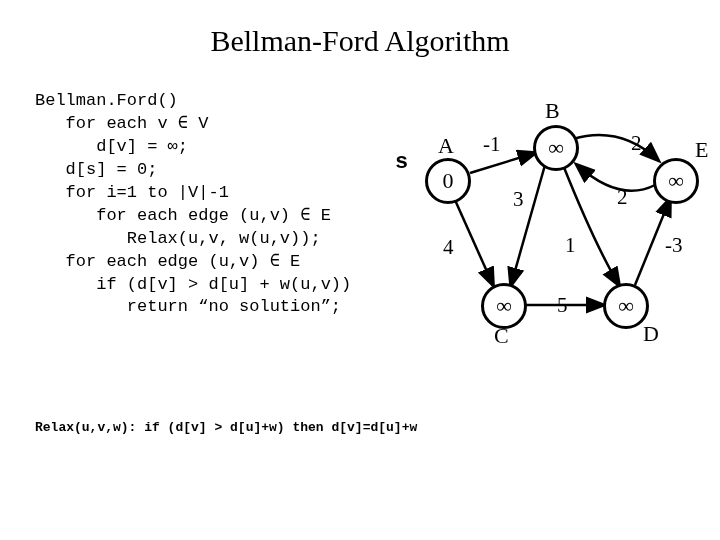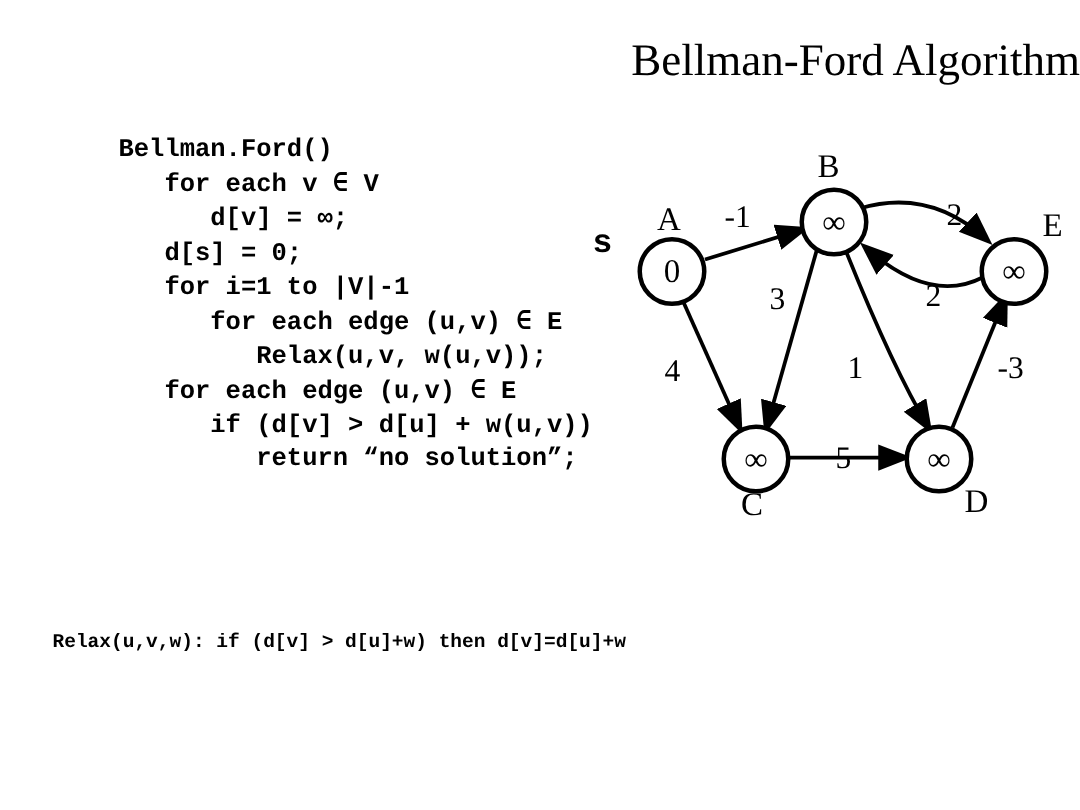--- a/index.html
+++ b/index.html
@@ -6,35 +6,34 @@
     margin: 0;
     padding: 0;
     width: 720px;
     height: 540px;
     font-family: "Times New Roman", serif;
     background: #fff;
     color: #000;
     position: relative;
   }
   .title {
-    text-align: right;
+    text-align: center;
     font-size: 30px;
     padding-top: 24px;
     padding-bottom: 10px;
   }
   .code {
     position: absolute;
     left: 35px;
     top: 90px;
     font-family: "Courier New", monospace;
     font-size: 17px;
-    font-weight: bold;
+    font-weight: normal;
     line-height: 1.35;
     white-space: pre;
-    margin-left: 44px;
   }
   .relax {
     position: absolute;
     left: 35px;
     top: 420px;
     font-family: "Courier New", monospace;
     font-size: 13px;
     font-weight: bold;
     white-space: pre;
   }

